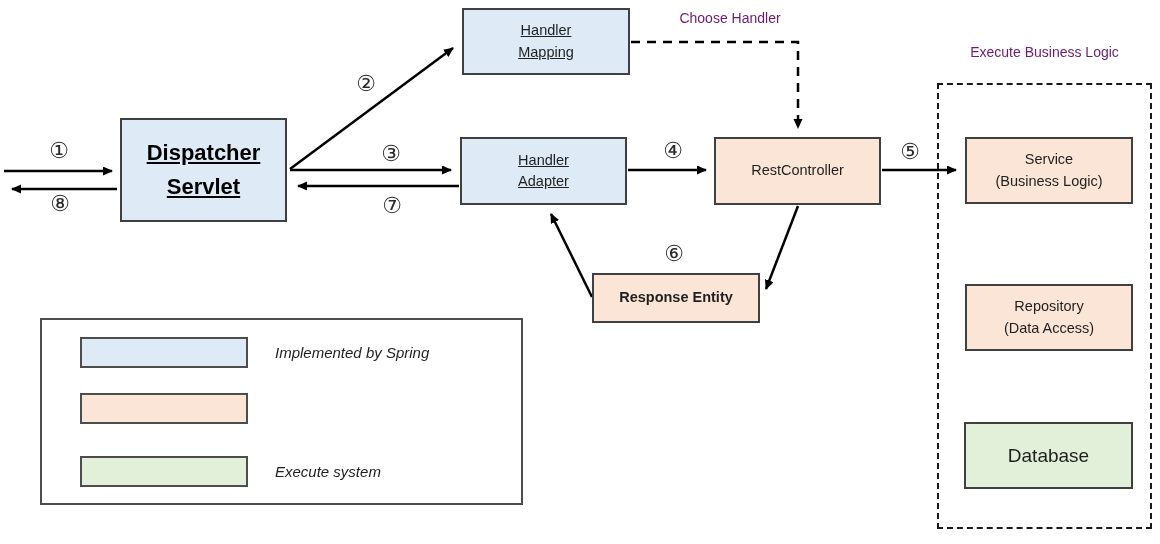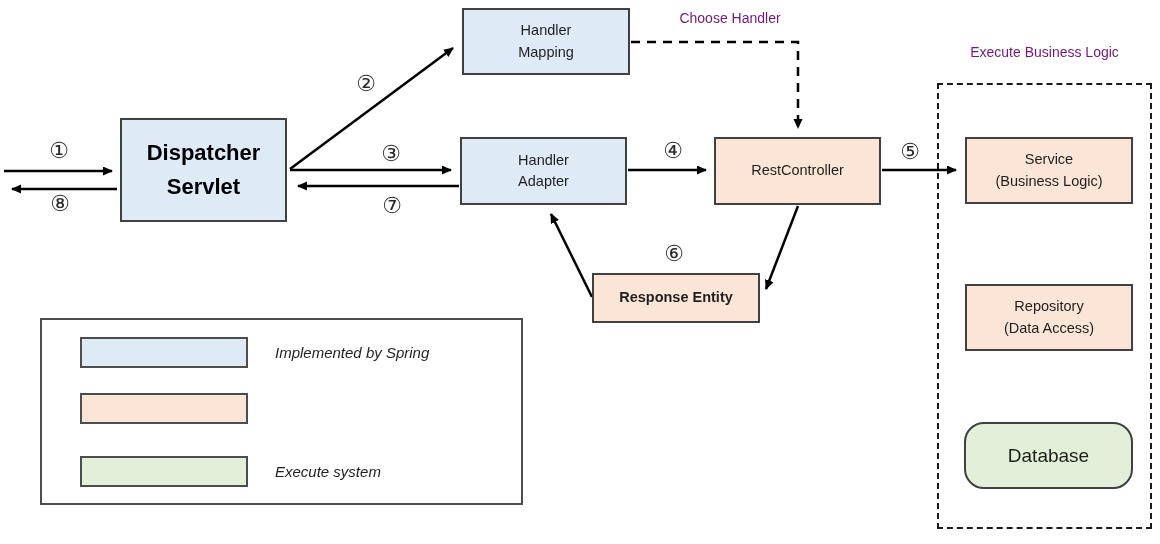--- a/index.html
+++ b/index.html
@@ -20,26 +20,26 @@
     border: 2px solid var(--border, #404040);
     display: flex;
     align-items: center;
     justify-content: center;
     text-align: center;
     white-space: pre-line;
     font-size: 14.5px;
     line-height: 1.45;
     color: #1f1f1f;
   }
-  .fill-spring    { background: var(--spring-fill, #deebf7); }
+  .fill-spring    { background: var(--spring-fill, #deebf7); text-decoration: underline; }
   .fill-developer { background: var(--developer-fill, #fbe5d6); }
   .fill-external  { background: var(--external-fill, #e2f0d9); }
 
   .box.dispatcher { font-weight: bold; font-size: 22px; line-height: 1.55; color: #000; }
-  .box.database   { font-size: 19px; border-radius: 20px; }
+  .box.database   { font-size: 19px; }
 
   .step {
     position: absolute;
     width: 28px; height: 28px;
     margin-left: -14px; margin-top: -15px;
     display: flex; align-items: center; justify-content: center;
     font-size: 22px;
     color: #2b2b2b;
     background: transparent;
   }

